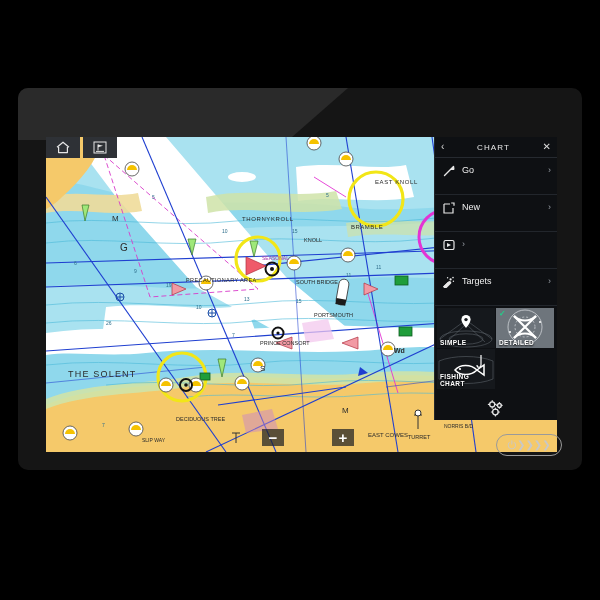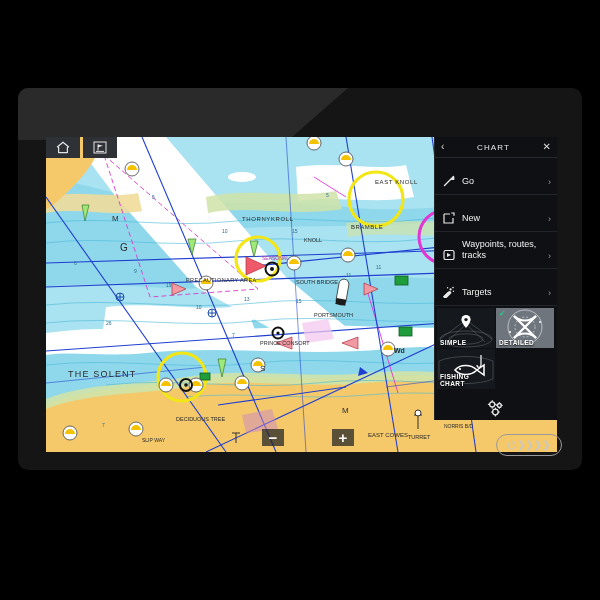--- a/index.html
+++ b/index.html
@@ -76,21 +76,21 @@
     border-left:1px solid #23262b;
     display:flex;flex-direction:column;
   }
   .menu-head{
     height:20px;display:flex;align-items:center;justify-content:space-between;
     padding:0 6px;border-bottom:1px solid #262a30;
   }
   .menu-head .ttl{font-size:8px;letter-spacing:1.1px;font-weight:normal;color:#e8e8e8;}
   .menu-head .ic{font-size:10px;color:#dcdcdc;line-height:1;}
   .mrow{
-    display:flex;align-items:flex-end;gap:6px;padding:7px 6px;
+    display:flex;align-items:flex-start;gap:6px;padding:7px 6px;
     border-bottom:1px solid #22262c;min-height:22px;
   }
   .mrow .glyph{width:15px;flex:0 0 15px;display:flex;align-items:center;justify-content:center;}
   .mrow .lbl{flex:1;font-size:9px;color:#f0f0f0;line-height:1.2;}
   .mrow .car{font-size:9px;color:#9aa0a8;}
 
   .tiles{display:flex;flex-wrap:wrap;padding:2px 0 0 2px;}
   .tile{
     position:relative;width:58px;height:40px;margin:0 1px 1px 0;
     background:#15181c;overflow:hidden;
@@ -435,21 +435,20 @@
           <span class="car">›</span>
         </div>
 
         <div class="mrow">
           <span class="glyph">
             <svg width="12" height="12" viewBox="0 0 12 12">
               <rect x="1" y="1.5" width="10" height="9" rx="1.6" fill="none" stroke="#e8e8e8" stroke-width="1.2"></rect>
               <path d="M4,4 L8,6 L4,8 Z" fill="#e8e8e8"></path>
             </svg>
           </span>
-          <span class="lbl">Waypoints, routes, tracks</span>
           <span class="car">›</span>
         </div>
 
         <div class="mrow">
           <span class="glyph">
             <svg width="13" height="12" viewBox="0 0 13 12">
               <path d="M1.2,10.6 L6.4,5.4 a1.7,1.7 0 0 1 2.4,2.4 L3.6,13" fill="#e8e8e8"></path>
               <path d="M1,10.8 L5.8,6 l1.6,1.6 L2.6,12.4 Z" fill="#e8e8e8"></path>
               <circle cx="8.6" cy="3.4" r="1.1" fill="#e8e8e8"></circle>
               <circle cx="11" cy="1.6" r="0.8" fill="#e8e8e8"></circle>

